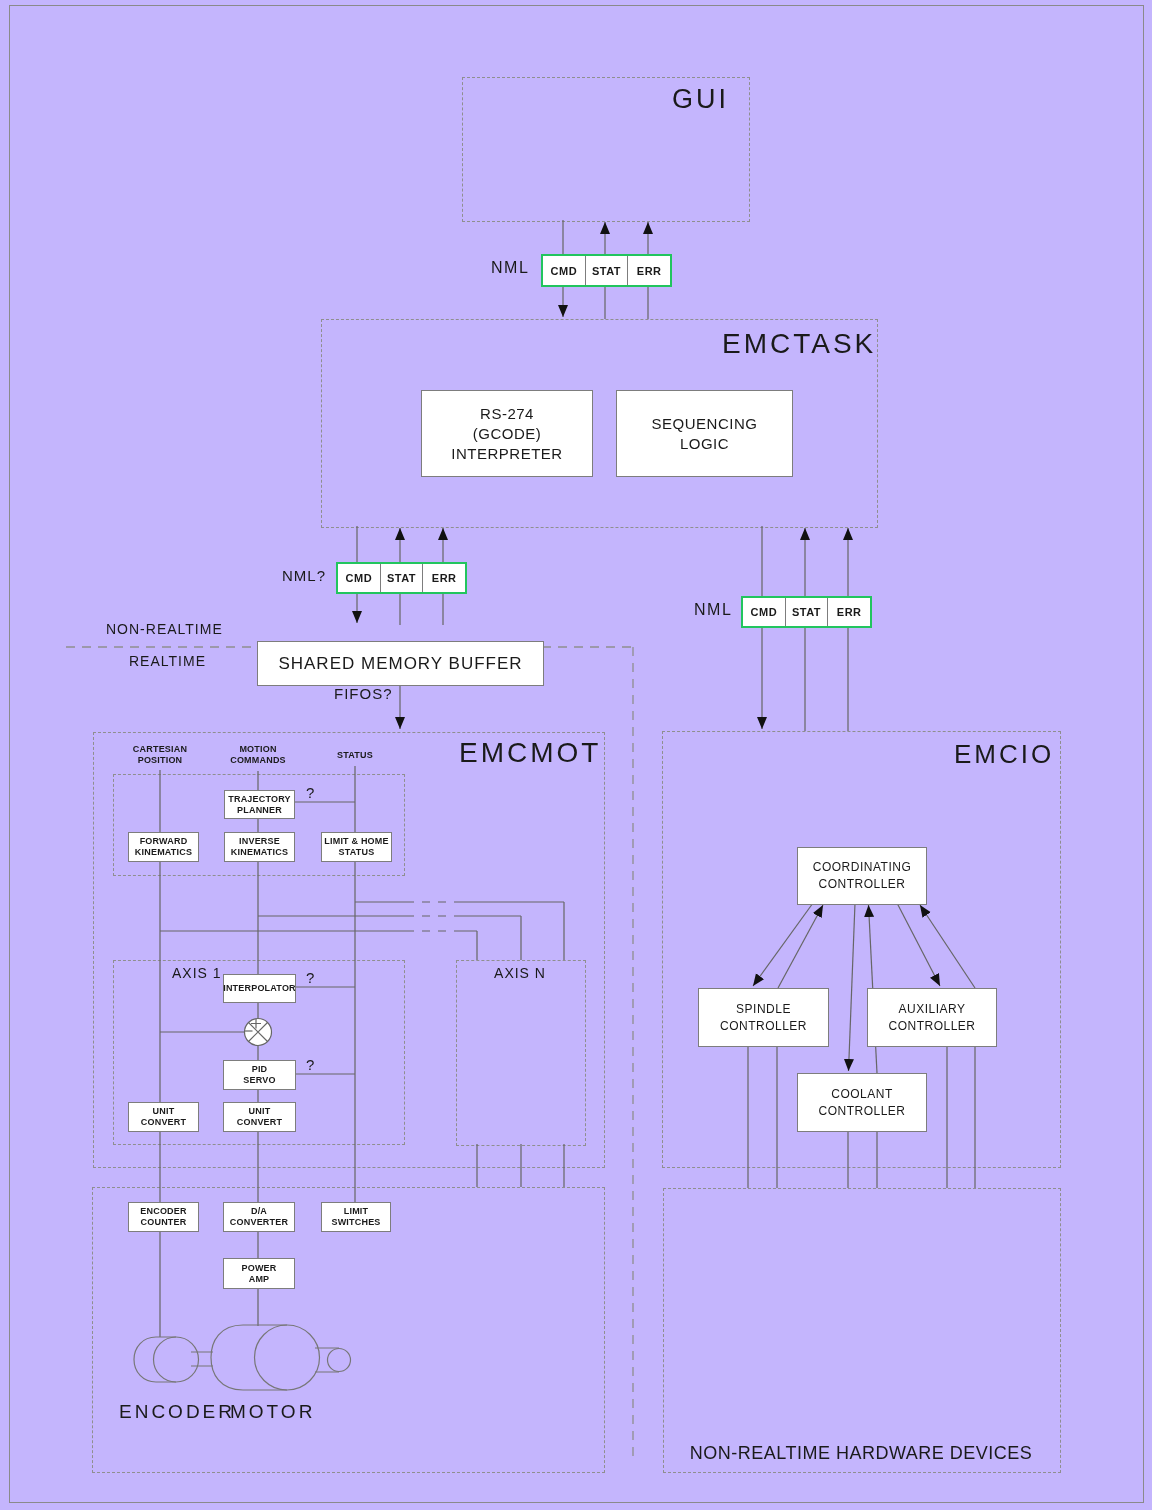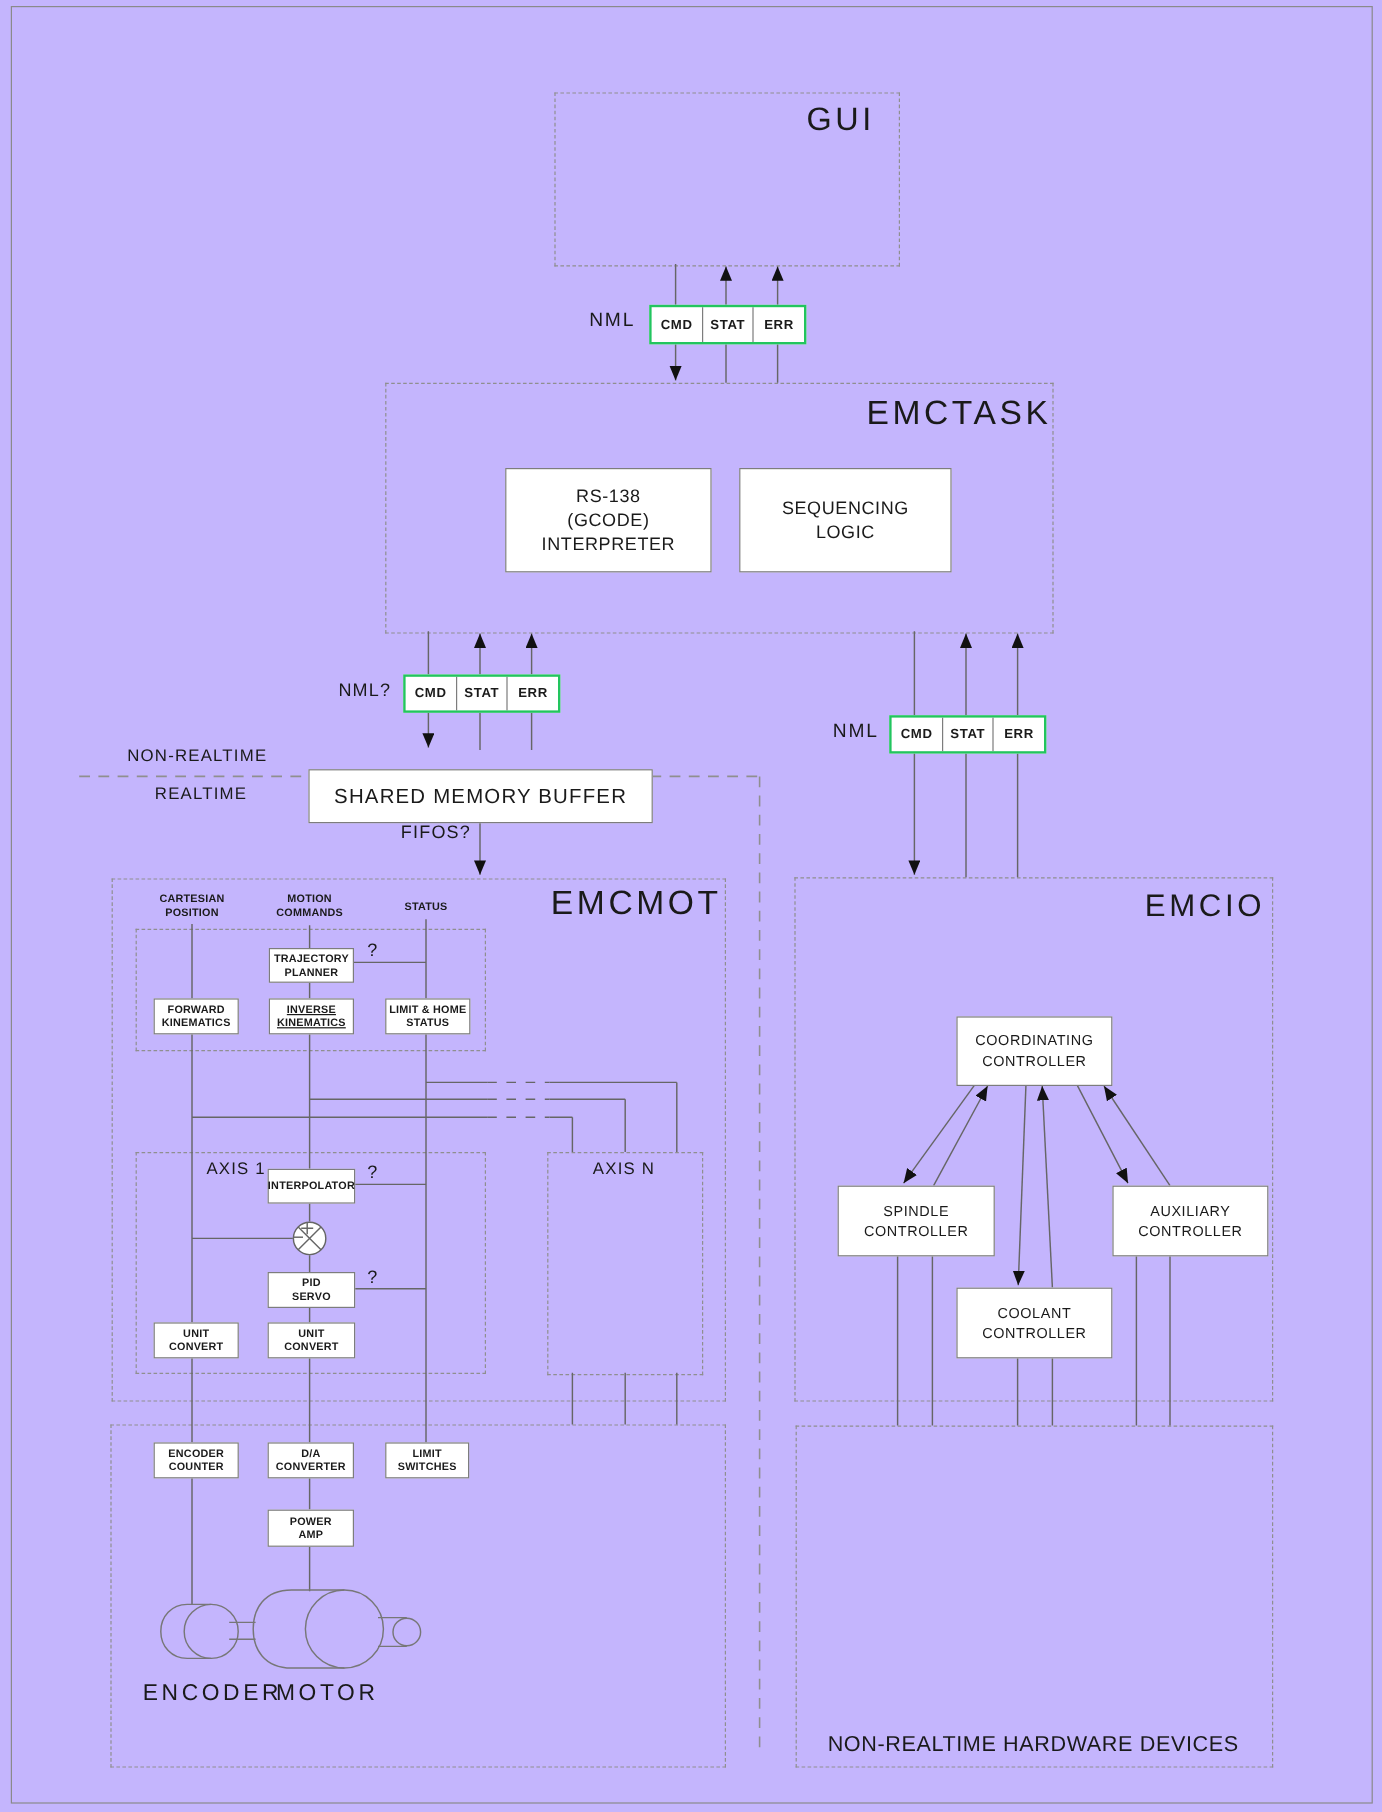--- a/index.html
+++ b/index.html
@@ -119,21 +119,21 @@
 
   <div class="lbl" style="left:491px;top:259px;font-size:16px;letter-spacing:1.5px;">NML</div>
   <div class="nml-row" style="left:541px;top:254px;width:127px;height:29px;">
     <div class="nml-cell">CMD</div>
     <div class="nml-cell">STAT</div>
     <div class="nml-cell">ERR</div>
   </div>
 
   <div class="lbl bigtitle" style="left:722px;top:328px;">EMCTASK</div>
   <div class="solid-box" style="left:421px;top:390px;width:170px;height:85px;font-size:15px;line-height:20px;letter-spacing:0.5px;">
-    <div>RS-138</div>
+    <div>RS-274</div>
     <div>(GCODE)</div>
     <div>INTERPRETER</div>
   </div>
   <div class="solid-box" style="left:616px;top:390px;width:175px;height:85px;font-size:15px;line-height:20px;letter-spacing:0.5px;">
     <div>SEQUENCING</div>
     <div>LOGIC</div>
   </div>
 
   <div class="lbl" style="left:282px;top:567px;font-size:15px;letter-spacing:1px;">NML?</div>
   <div class="nml-row" style="left:336px;top:562px;width:127px;height:28px;">
@@ -175,21 +175,21 @@
   <div class="solid-box small" style="left:224px;top:790px;width:69px;height:27px;">
     <div>TRAJECTORY</div>
     <div>PLANNER</div>
   </div>
   <div class="lbl" style="left:306px;top:784px;font-size:15px;">?</div>
 
   <div class="solid-box small" style="left:128px;top:832px;width:69px;height:28px;">
     <div>FORWARD</div>
     <div>KINEMATICS</div>
   </div>
-  <div class="solid-box small" style="left:224px;top:832px;width:69px;height:28px;text-decoration:underline;">
+  <div class="solid-box small" style="left:224px;top:832px;width:69px;height:28px;">
     <div>INVERSE</div>
     <div>KINEMATICS</div>
   </div>
   <div class="solid-box small" style="left:321px;top:832px;width:69px;height:28px;">
     <div>LIMIT &amp; HOME</div>
     <div>STATUS</div>
   </div>
 
   <div class="lbl" style="left:172px;top:965px;font-size:14px;letter-spacing:1px;">AXIS 1</div>
   <div class="lbl ctr" style="left:480px;top:965px;width:80px;font-size:14px;letter-spacing:1px;">AXIS N</div>
@@ -217,21 +217,21 @@
   <div class="lbl" style="left:954px;top:739px;font-size:26px;letter-spacing:3px;">EMCIO</div>
 
   <div class="solid-box med" style="left:797px;top:847px;width:128px;height:56px;">
     <div>COORDINATING</div>
     <div>CONTROLLER</div>
   </div>
   <div class="solid-box med" style="left:698px;top:988px;width:129px;height:57px;">
     <div>SPINDLE</div>
     <div>CONTROLLER</div>
   </div>
-  <div class="solid-box med" style="left:927px;top:988px;width:128px;height:57px;text-align:center;">
+  <div class="solid-box med" style="left:867px;top:988px;width:128px;height:57px;text-align:center;">
     <div>AUXILIARY</div>
     <div>CONTROLLER</div>
   </div>
   <div class="solid-box med" style="left:797px;top:1073px;width:128px;height:57px;">
     <div>COOLANT</div>
     <div>CONTROLLER</div>
   </div>
 
   <div class="solid-box small" style="left:128px;top:1202px;width:69px;height:28px;">
     <div>ENCODER</div>

